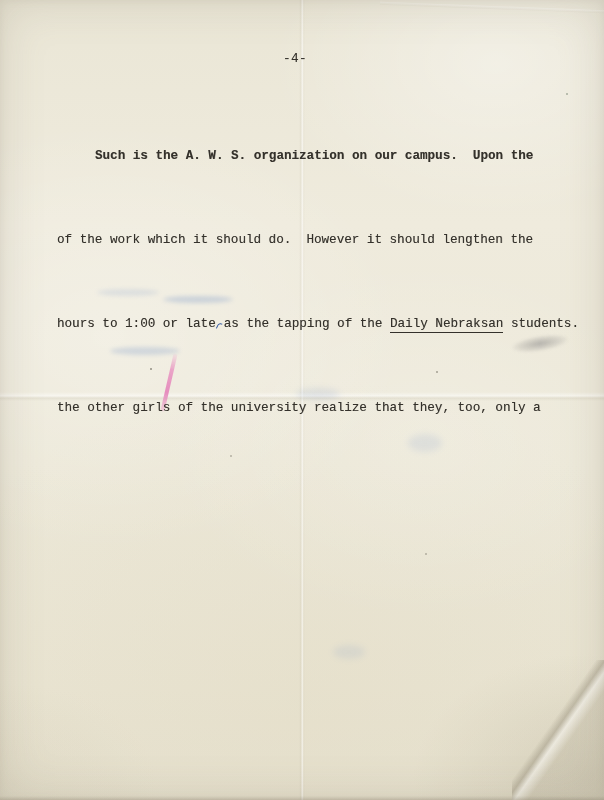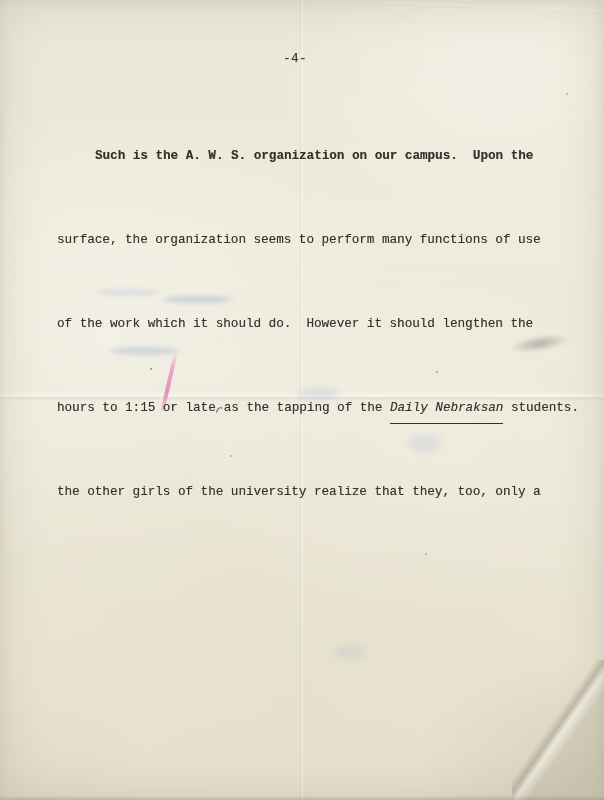--- a/index.html
+++ b/index.html
@@ -54,21 +54,21 @@
     font-size:12.6px;color:#33302a;letter-spacing:.4px;
     text-shadow:.3px .3px .35px rgba(42,40,35,0.4);
   }
   .typewriter{
     position:absolute;left:57px;top:86px;width:535px;
     font-size:12.6px;line-height:28px;color:#34312b;white-space:pre;
     text-shadow:.3px .3px .35px rgba(42,40,35,0.4);
   }
   .line{height:28px;}
   .indent{padding-left:38px;font-weight:bold;}
-  .u-title{border-bottom:1.2px solid #34312b;padding-bottom:8px;font-style:italic;}
+  .u-title{border-bottom:1.2px solid #34312b;padding-bottom:1px;}
   .ink-mark{display:inline-block;width:8px;color:#2d55a0;font-style:italic;
     transform:rotate(14deg) translateY(2px);text-shadow:none;font-size:11px;}
 </style>
 </head>
 <body>
 
 <div class="paper"></div>
 
 <div class="crease-v"></div>
 <div class="crease-h"></div>
@@ -83,21 +83,20 @@
 <div class="blue-patch patch2"></div>
 <div class="blue-patch patch3"></div>
 <div class="pink-line"></div>
 <div class="pencil-smudge"></div>
 <div class="specks"></div>
 
 <div class="page-num">-4-</div>
 
 <div class="typewriter">
   <div class="line indent"><span>Such is the A. W. S. organization on our campus.  Upon the</span></div>
-  <div class="line"><span>surface, the organization seems to perform many functions of use</span></div>
   <div class="line"><span>of the work which it should do.  However it should lengthen the</span></div>
-  <div class="line"><span>hours to 1:15 or late</span><span class="ink-mark">ɾ</span><span>as the tapping of the </span><span class="u-title">Daily Nebraksan</span><span> students.</span></div>
+  <div class="line"><span>hours to 1:00 or late</span><span class="ink-mark">ɾ</span><span>as the tapping of the </span><span class="u-title">Daily Nebraksan</span><span> students.</span></div>
   <div class="line"><span>the other girls of the university realize that they, too, only a</span></div>
   
   
 </div>
 
 <div class="vignette"></div>
 
 </body></html>

